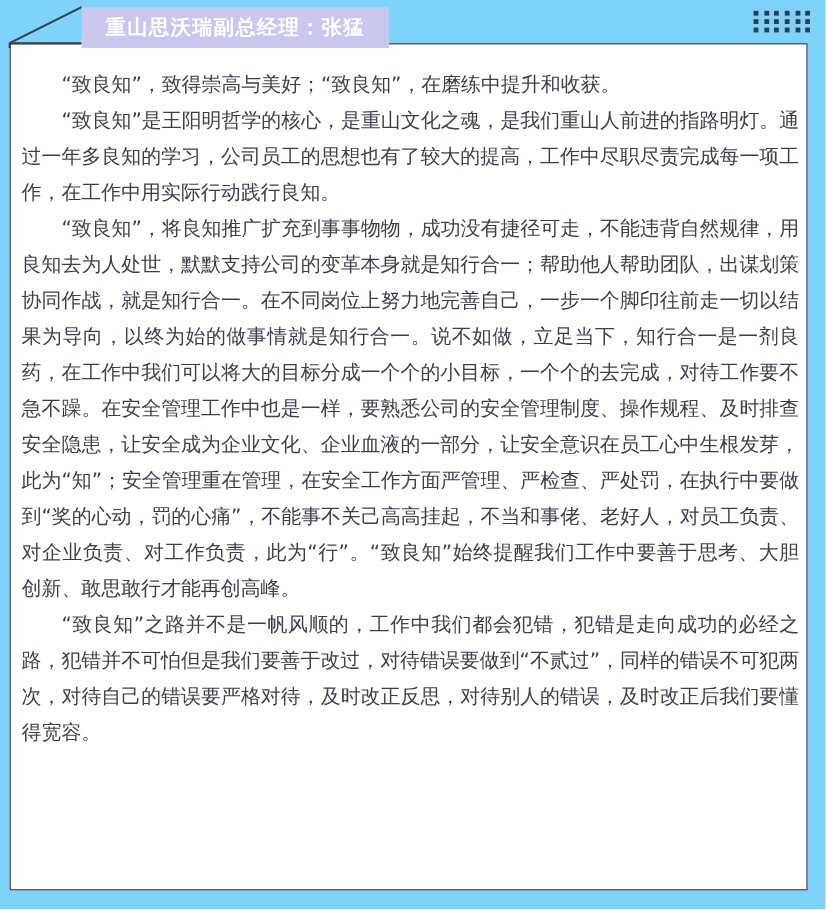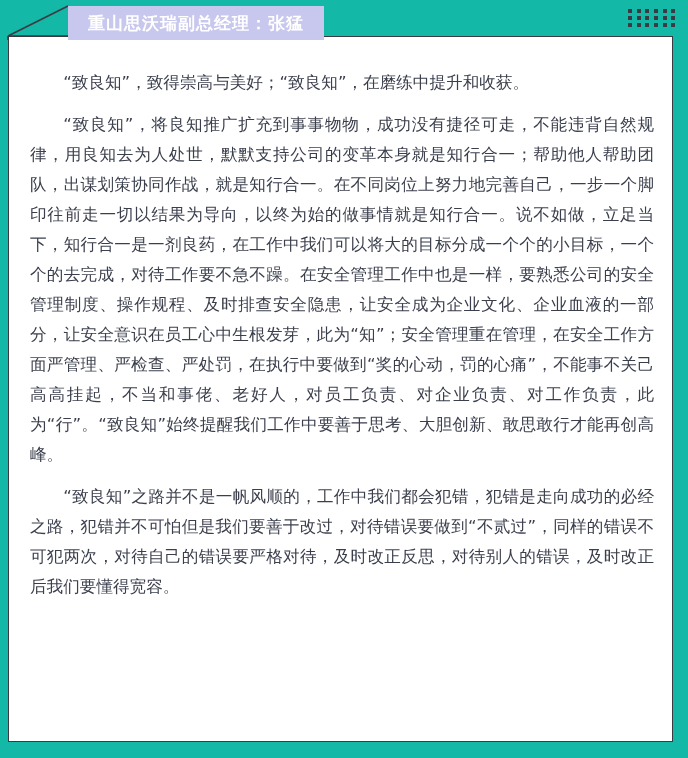--- a/index.html
+++ b/index.html
@@ -12,21 +12,21 @@
     height: 758px;
     font-family: "DejaVu Sans", "Liberation Sans", sans-serif;
     -webkit-font-smoothing: antialiased;
   }
 
   #page {
     position: relative;
     width: 688px;
     height: 758px;
     overflow: hidden;
-    background: #14b8a6;
+    background: #7dd3fc;
   }
 
   
   #dot-grid {
     position: absolute;
     left: 628px;
     top: 9px;
     width: 52px;
     height: 21px;
     display: grid;
@@ -103,21 +103,21 @@
     left: 18px;
     top: 56px;
     width: 648px;
     color: #3b3f4c;
     font-size: 16.6px;
     line-height: 30px;
     text-align: justify;
     text-justify: inter-ideograph;
   }
   #article p {
-    margin: 12px;
+    margin: 0;
     text-indent: 2em;
     font-family: "DejaVu Sans", "Liberation Sans", sans-serif;
   }
 </style>
 </head>
 <body>
 
 <div id="page">
 
   <div id="dot-grid">
@@ -149,18 +149,19 @@
     <path d="M2 32 L62 32" stroke="#3a3a44" stroke-width="1.6" fill="none"></path>
     <path d="M2 32 L2 36" stroke="#3a3a44" stroke-width="1.6" fill="none"></path>
   </svg>
 
   <div id="title-plate">
     <span id="title-text">重山思沃瑞副总经理：张猛</span>
   </div>
 
   <div id="article">
     <p>“致良知”，致得崇高与美好；“致良知”，在磨练中提升和收获。</p>
+    <p>“致良知”是王阳明哲学的核心，是重山文化之魂，是我们重山人前进的指路明灯。通过一年多良知的学习，公司员工的思想也有了较大的提高，工作中尽职尽责完成每一项工作，在工作中用实际行动践行良知。</p>
     <p>“致良知”，将良知推广扩充到事事物物，成功没有捷径可走，不能违背自然规律，用良知去为人处世，默默支持公司的变革本身就是知行合一；帮助他人帮助团队，出谋划策协同作战，就是知行合一。在不同岗位上努力地完善自己，一步一个脚印往前走一切以结果为导向，以终为始的做事情就是知行合一。说不如做，立足当下，知行合一是一剂良药，在工作中我们可以将大的目标分成一个个的小目标，一个个的去完成，对待工作要不急不躁。在安全管理工作中也是一样，要熟悉公司的安全管理制度、操作规程、及时排查安全隐患，让安全成为企业文化、企业血液的一部分，让安全意识在员工心中生根发芽，此为“知”；安全管理重在管理，在安全工作方面严管理、严检查、严处罚，在执行中要做到“奖的心动，罚的心痛”，不能事不关己高高挂起，不当和事佬、老好人，对员工负责、对企业负责、对工作负责，此为“行”。“致良知”始终提醒我们工作中要善于思考、大胆创新、敢思敢行才能再创高峰。</p>
     <p>“致良知”之路并不是一帆风顺的，工作中我们都会犯错，犯错是走向成功的必经之路，犯错并不可怕但是我们要善于改过，对待错误要做到“不贰过”，同样的错误不可犯两次，对待自己的错误要严格对待，及时改正反思，对待别人的错误，及时改正后我们要懂得宽容。</p>
 
   </div>
 
 </div>
 
 </body></html>

